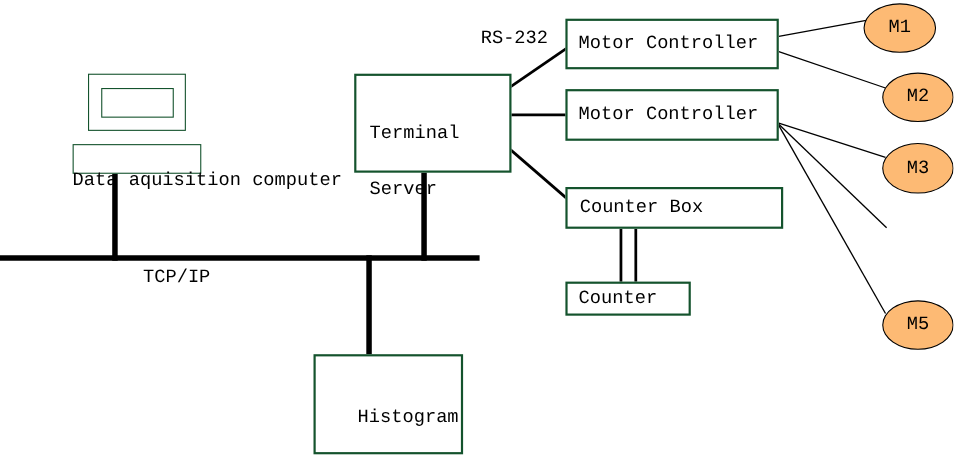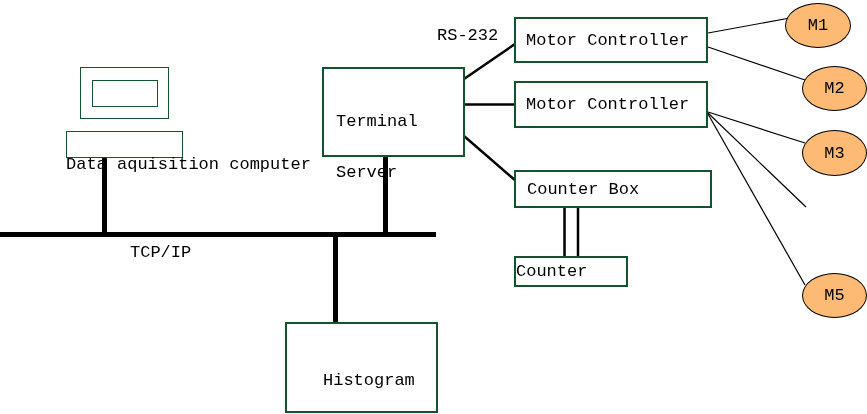--- a/index.html
+++ b/index.html
@@ -72,25 +72,25 @@
   <div class="node vcenter" style="left:514px;top:17px;width:194px;height:46px;padding-left:10px;">
     <span>Motor Controller</span>
   </div>
   <div class="node vcenter" style="left:514px;top:81px;width:194px;height:47px;padding-left:10px;">
     <span>Motor Controller</span>
   </div>
 
   <div class="node vcenter" style="left:514px;top:170px;width:198px;height:38px;padding-left:11px;">
     <span>Counter Box</span>
   </div>
-  <div class="node vcenter" style="left:514px;top:256px;width:114px;height:31px;">
+  <div class="node vcenter" style="left:514px;top:256px;width:114px;height:31px;padding-left:10px;">
     <span>Counter</span>
   </div>
 
-  <div class="node" style="left:285px;top:322px;width:153px;height:91px;padding:14px 0 0 36px;">
+  <div class="node" style="left:285px;top:322px;width:136px;height:91px;padding:14px 0 0 36px;text-align:center;">
     <div>Histogram</div>
     
   </div>
 
   <div class="ellipse" style="left:785px;top:3px;width:66px;height:45px;">
     <span>M1</span>
   </div>
   <div class="ellipse" style="left:802px;top:66px;width:65px;height:45px;">
     <span>M2</span>
   </div>

